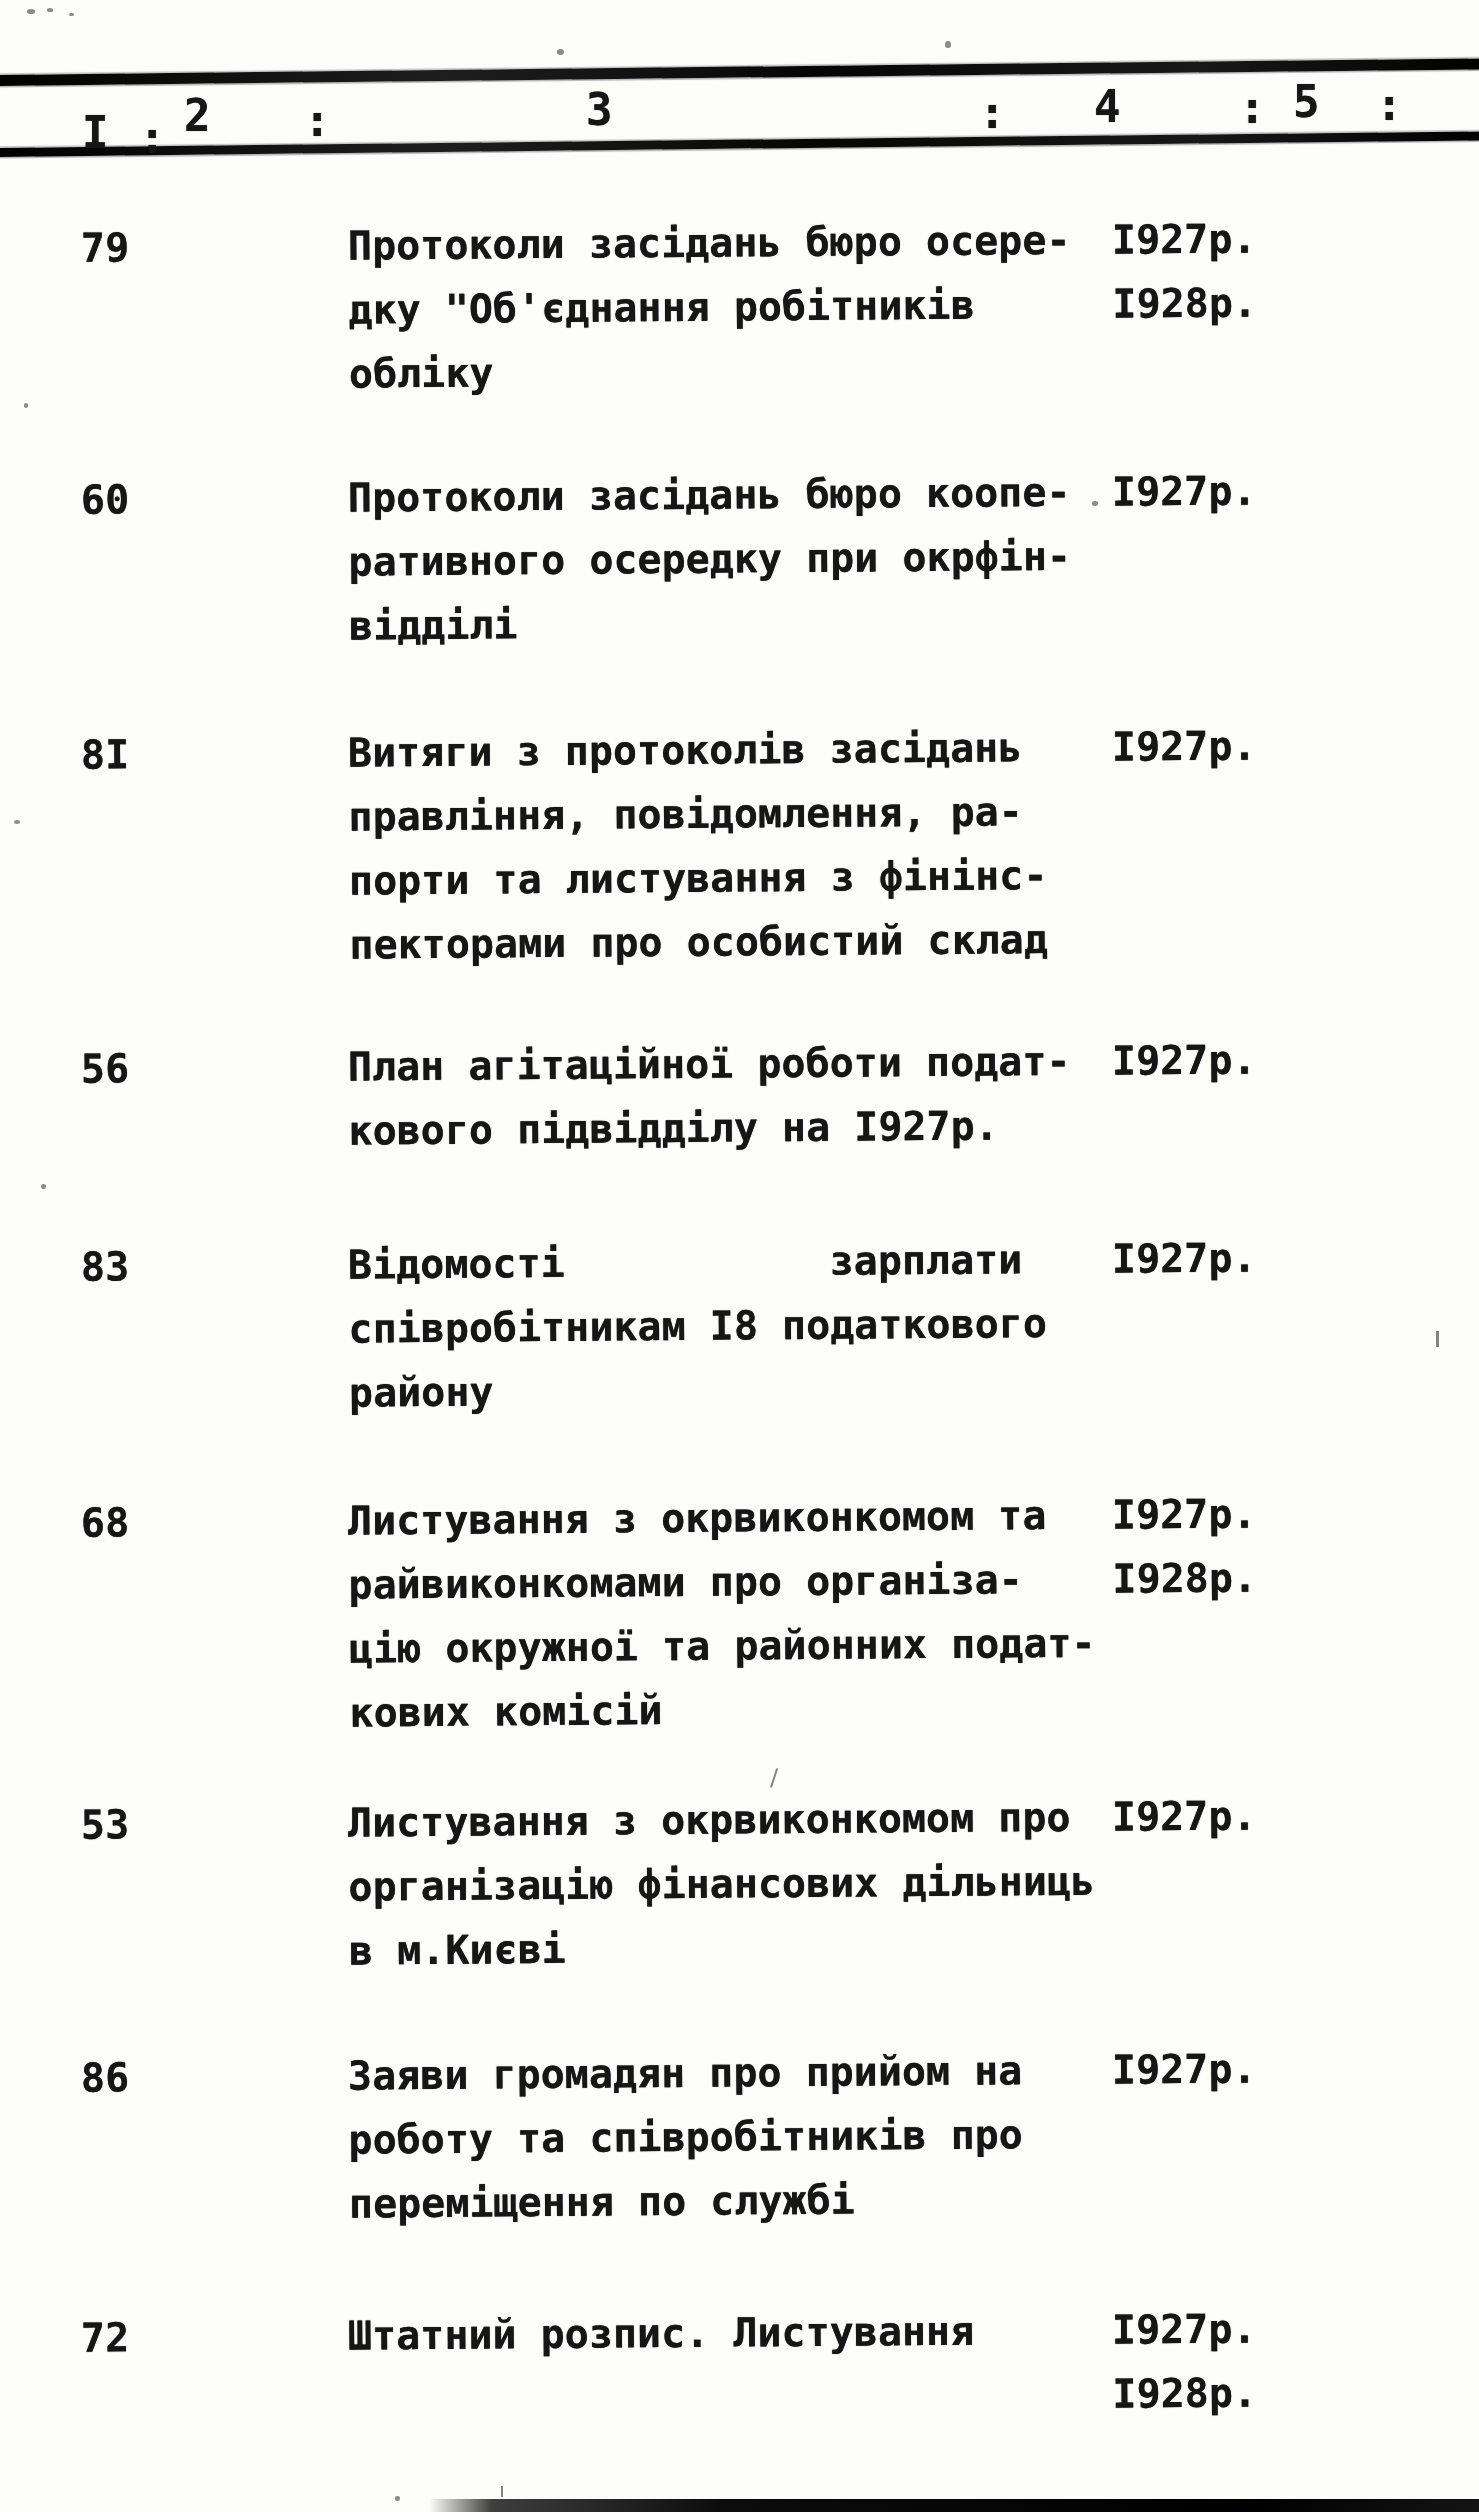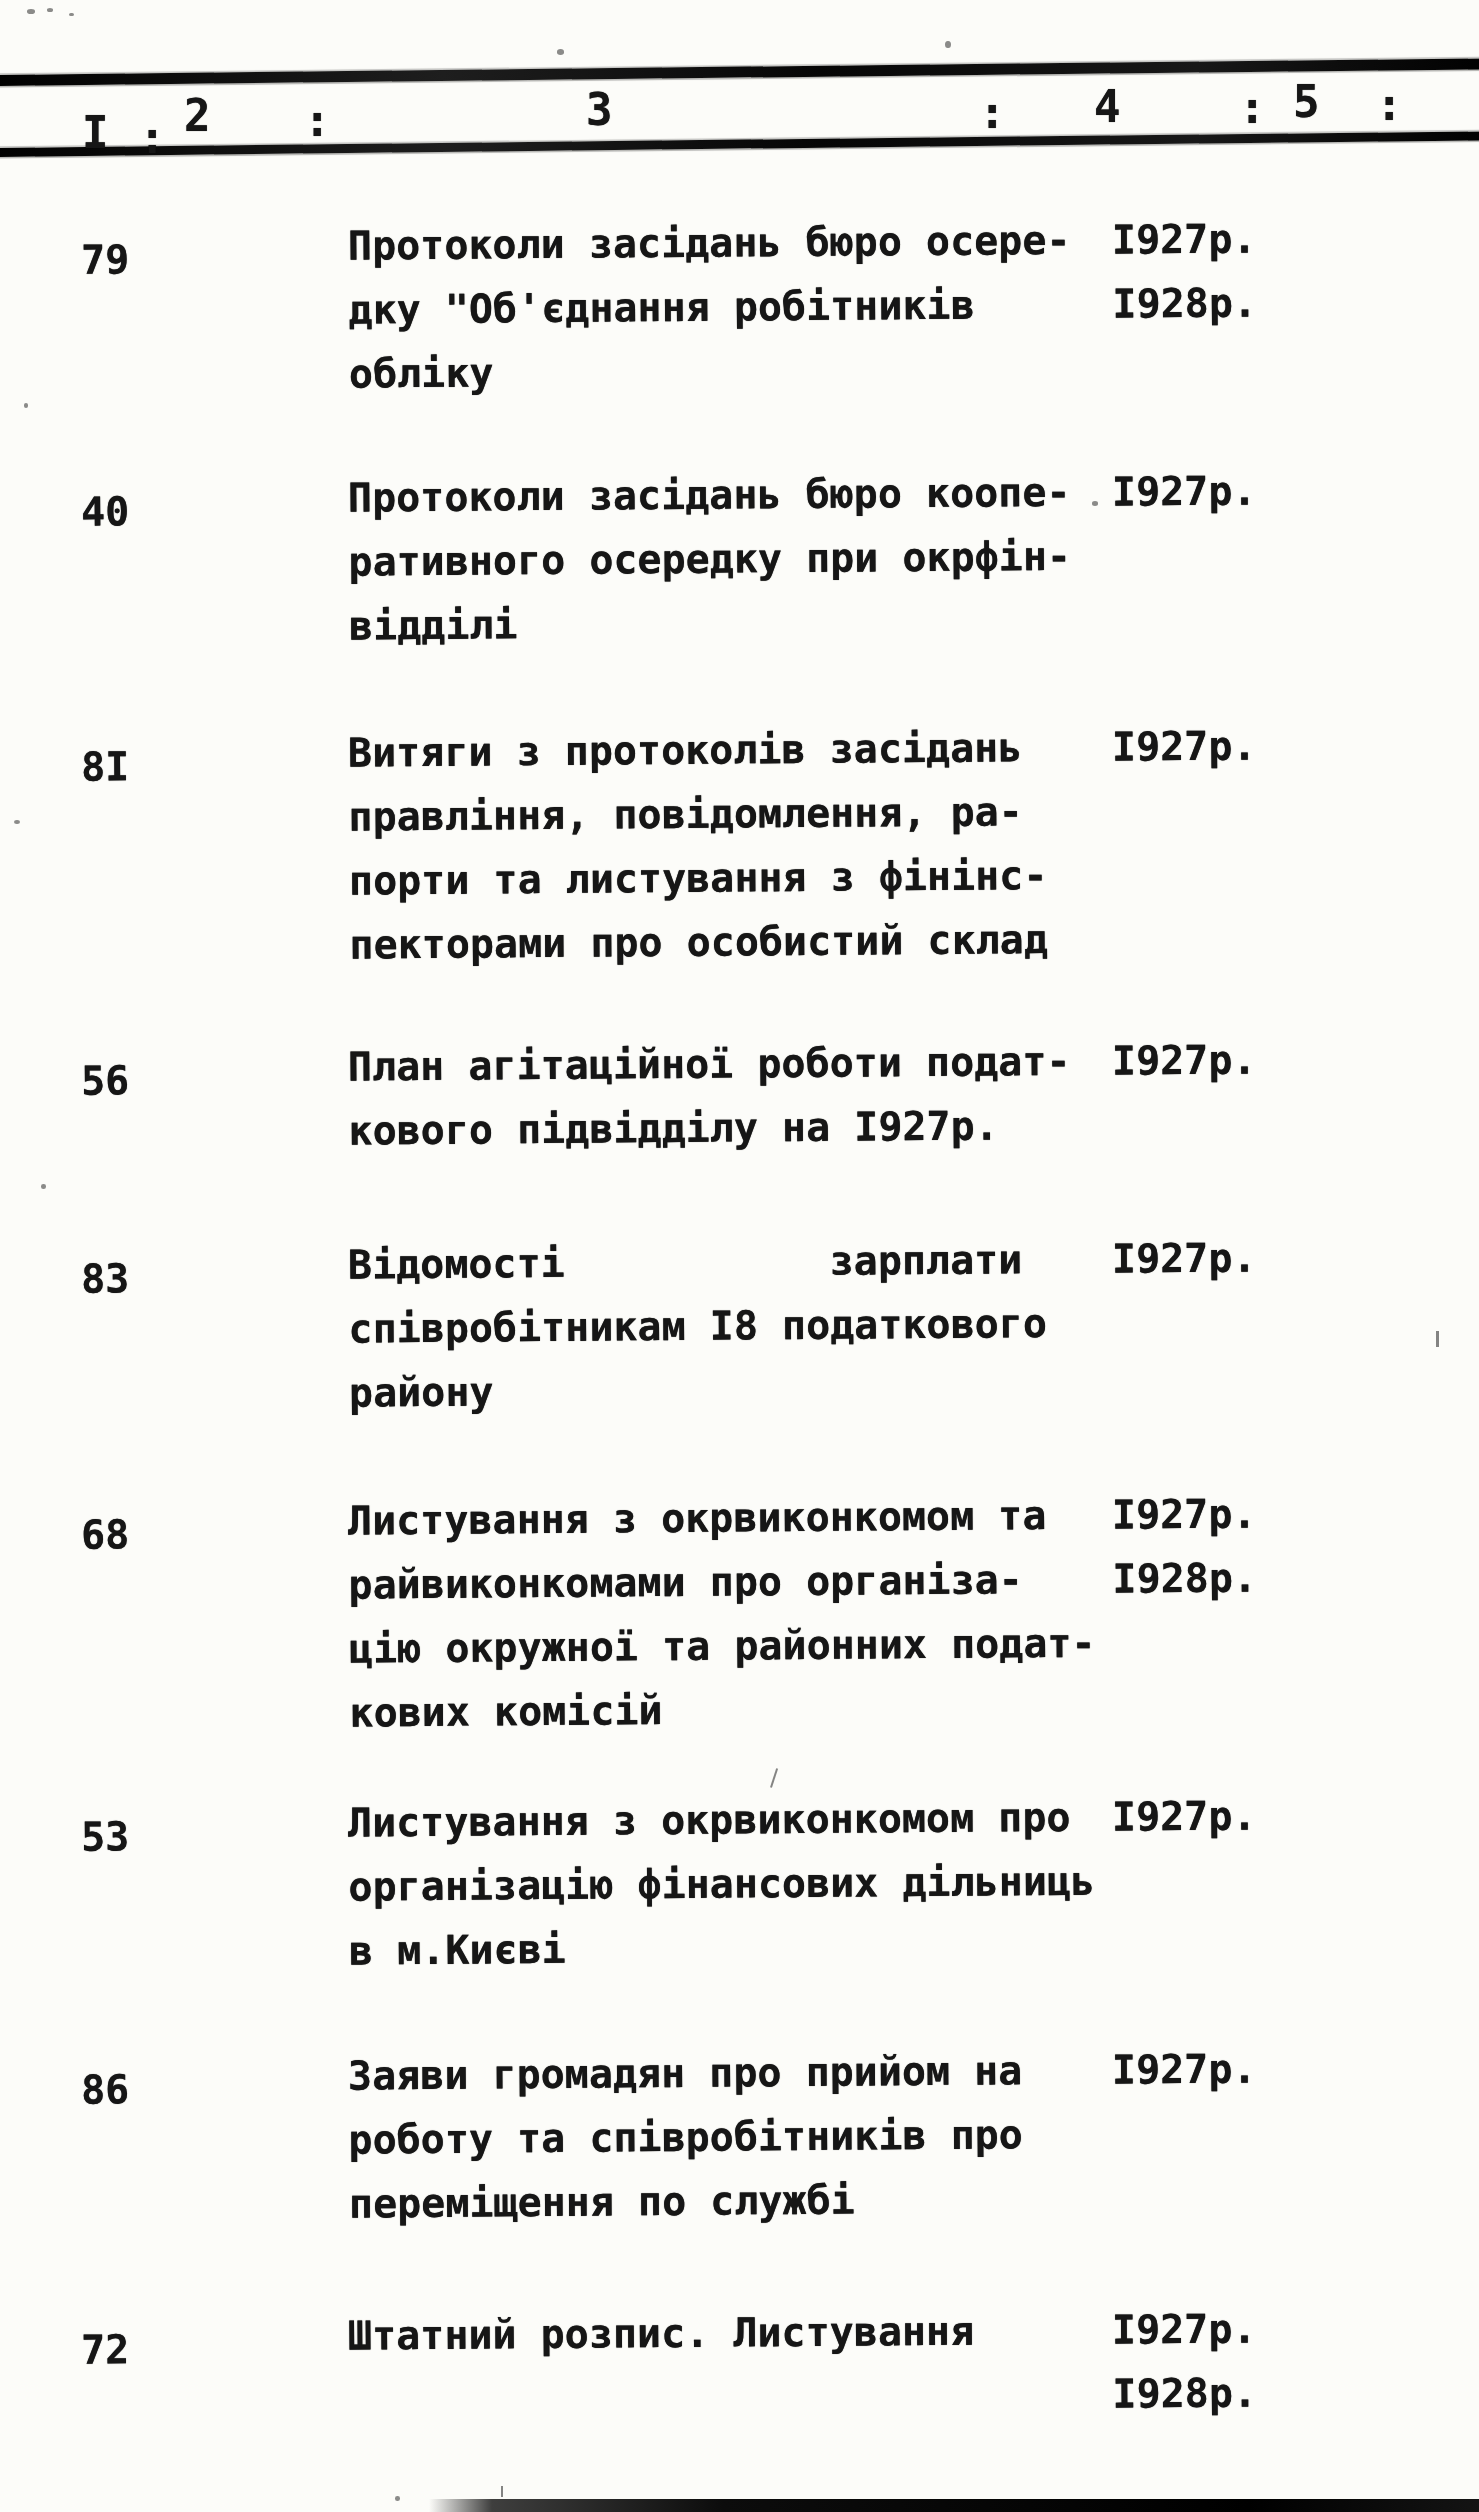--- a/index.html
+++ b/index.html
@@ -29,21 +29,21 @@
   
   .row{
     position:absolute;left:0;width:1480px;height:7.8px;
     transform:rotate(-0.45deg);transform-origin:47px 31px;
   }
   .num,.tline,.dline{
     font-size:40px;font-weight:bold;line-height:64px;
     text-shadow:0 0 0.8px rgba(0,0,0,0.8);
     white-space:pre;
   }
-  .num{position:absolute;left:81px;top:12px;}
+  .num{position:absolute;left:81px;top:0;}
   .desc{position:absolute;left:348px;top:0;width:783px;}
   .dates{position:absolute;left:1112px;top:0;width:235px;}
   .dline{position:absolute;left:0;}
   
   .bottom-band{
     position:absolute;left:429px;right:0;bottom:0;height:13.3px;
     background:linear-gradient(90deg,rgba(15,15,15,0) 0%,rgba(15,15,15,0.8) 6%,#0c0c0c 28%,#000 78%,#141414 100%);
   }
   .speck{position:absolute;background:#2e2e2e;border-radius:50%;opacity:0.55;}
   .tick{position:absolute;background:#333;opacity:0.6;}
@@ -78,21 +78,21 @@
           <div class="tline">дку "Об'єднання робітників</div>
           <div class="tline">обліку</div>
         </div>
       <div class="dates">
           <div class="dline" style="top: 0px;">I927р.</div>
           <div class="dline" style="top: 64px;">I928р.</div>
         </div>
     </div>
 
     <div class="row" style="top: 468px;">
-      <div class="num">40</div>
+      <div class="num">60</div>
       <div class="desc">
           <div class="tline">Протоколи засідань бюро коопе-</div>
           <div class="tline">ративного осередку при окрфін-</div>
           <div class="tline">відділі</div>
         </div>
       <div class="dates">
           <div class="dline" style="top: 0px;">I927р.</div>
         </div>
     </div>
 

